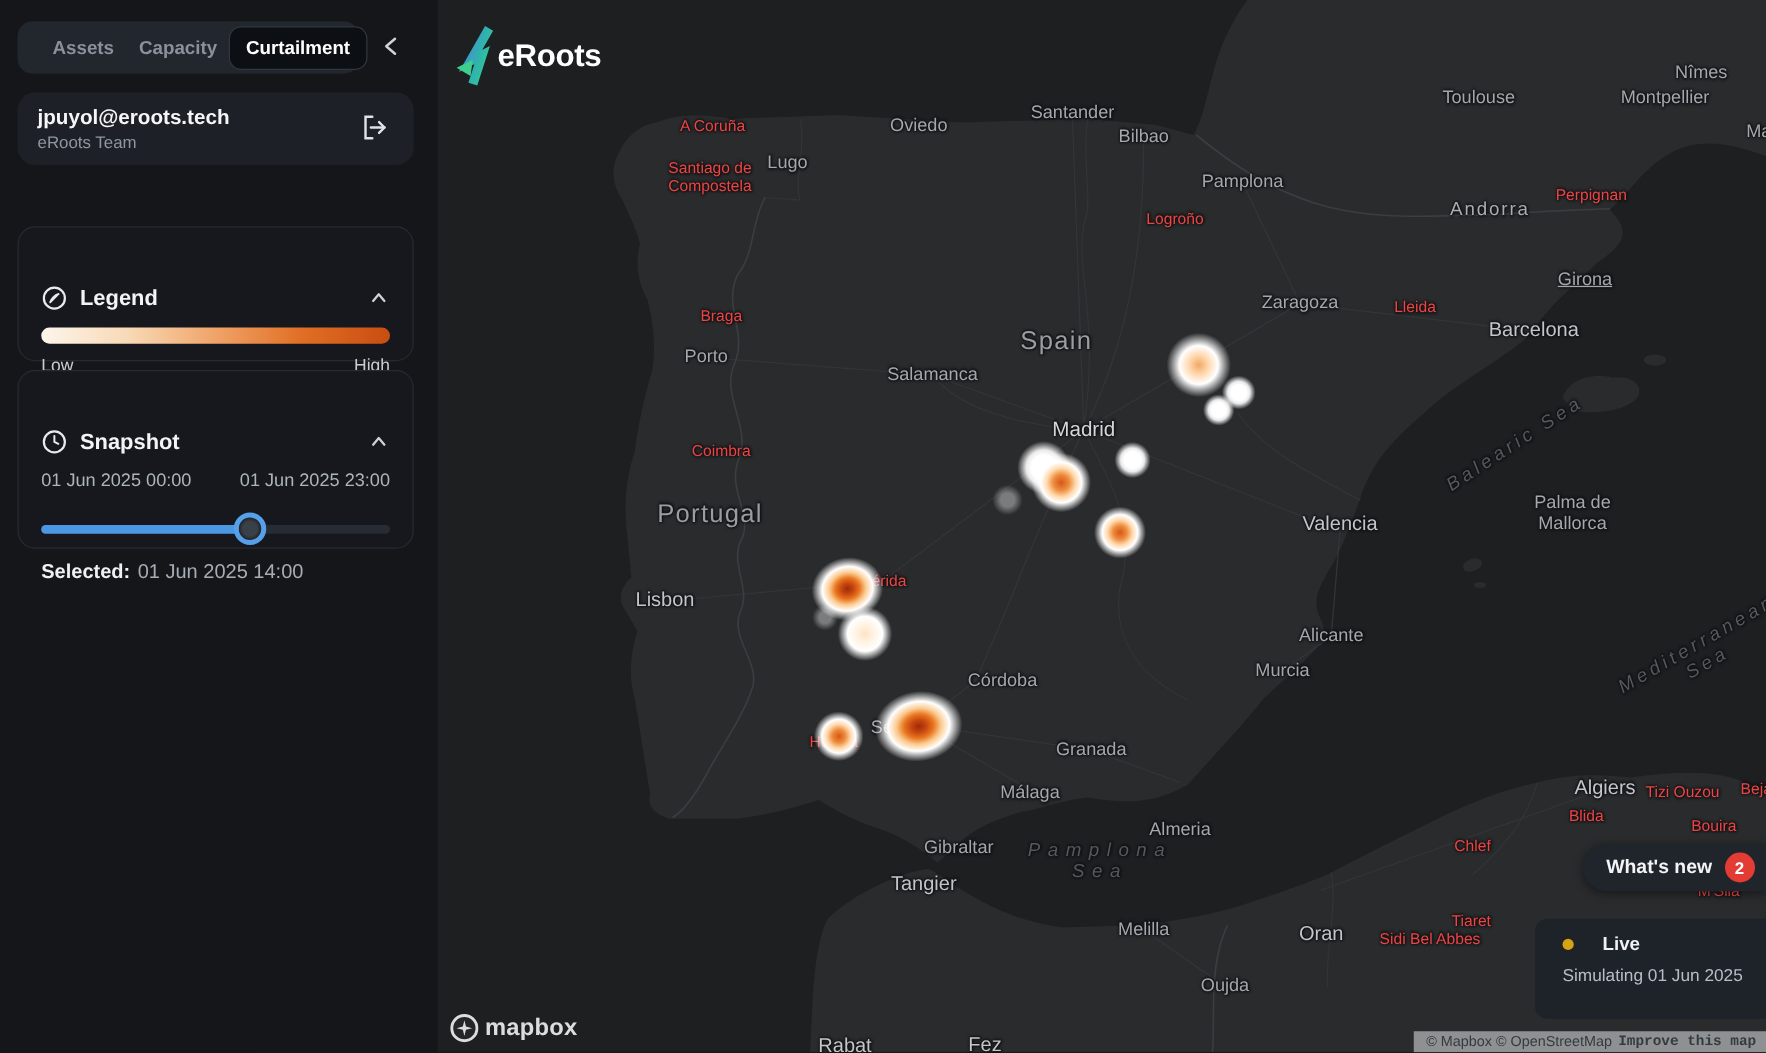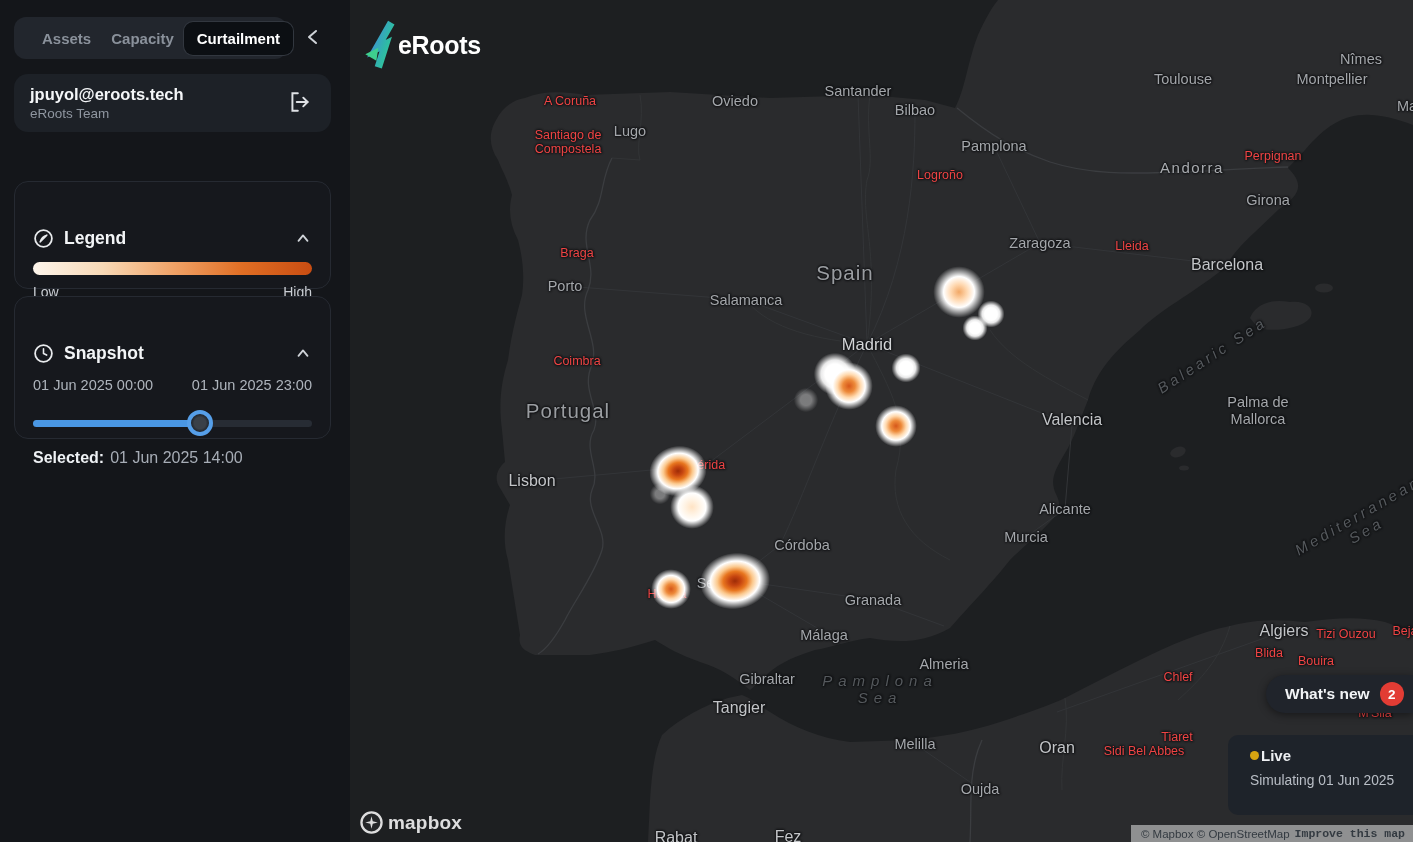--- a/index.html
+++ b/index.html
@@ -79,21 +79,21 @@
   .whatsnew { position:absolute; left:916px; top:675px; height:38px; z-index:11;
     width:147px; background:#20242b; border:none; border-radius:19px 0 0 19px;
     display:flex; align-items:center; gap:10px; padding:0 6px 0 19px; cursor:pointer;
     box-shadow:0 2px 8px rgba(0,0,0,.45); }
   .whatsnew-label { color:#f2f4f6; font-size:15.5px; font-weight:bold; white-space:nowrap; }
   .badge { min-width:24px; height:24px; border-radius:50%; background:#e23c34;
     color:#fff; font-size:13.5px; font-weight:bold; display:flex; align-items:center;
     justify-content:center; }
   .livepanel { position:absolute; left:878px; top:735px; width:185px; height:80px;
     z-index:10; background:#1e232a; border-radius:10px 0 0 10px; padding:12px 0 0 22px; }
-  .live-row { display:flex; align-items:center; gap:2px; }
+  .live-row { display:flex; align-items:center; gap:23px; }
   .live-dot { width:9px; height:9px; border-radius:50%; background:#d7a411; }
   .live-label { color:#eef0f3; font-size:15px; font-weight:bold; }
   .live-sub { margin-top:9px; color:#b9bec6; font-size:13.8px; }
   .mapboxmark { position:absolute; left:10px; top:811px; z-index:10; display:flex;
     align-items:center; gap:5px; opacity:.85; cursor:pointer; }
   .mapboxmark span { color:#ffffff; font-size:19px; font-weight:600; letter-spacing:.2px; }
   .attribution { position:absolute; right:0; bottom:0; height:17px; z-index:12;
     background:rgba(255,255,255,.48); display:flex; align-items:center; gap:5px;
     padding:0 8px 0 10px; font-size:11.5px; color:#333a41; }
   .attribution .bold-link { font-weight:bold; cursor:pointer;font-family:Liberation Mono, monospace; }
@@ -244,21 +244,21 @@
         <span class="lbl t-md" style="left: 508px; top: 91px;">Santander</span>
         <span class="lbl t-md" style="left: 565px; top: 110px;">Bilbao</span>
         <span class="lbl t-md" style="left: 644px; top: 146px;">Pamplona</span>
         <span class="lbl t-sm" style="left: 590px; top: 175px;">Logroño</span>
         <span class="lbl t-md" style="left: 833px; top: 79px;">Toulouse</span>
         <span class="lbl t-md" style="left: 982px; top: 79px;">Montpellier</span>
         <span class="lbl t-md" style="left: 1011px; top: 59px;">Nîmes</span>
         <span class="lbl t-md" style="left: 1057px; top: 106px;">Ma</span>
         <span class="lbl t-sm" style="left: 923px; top: 156px;">Perpignan</span>
         <span class="lbl t-csm" style="left: 842px; top: 168px;">Andorra</span>
-        <span class="lbl t-md" style="left: 918px; top: 200px;">Girona</span>
+        <span class="lbl t-md" style="left: 918px; top: 224px; text-decoration: underline;">Girona</span>
         <span class="lbl t-md" style="left: 690px; top: 243px;">Zaragoza</span>
         <span class="lbl t-sm" style="left: 782px; top: 246px;">Lleida</span>
         <span class="lbl t-lg" style="left: 877px; top: 265px;">Barcelona</span>
         <span class="lbl t-sm" style="left: 227px; top: 253px;">Braga</span>
         <span class="lbl t-md" style="left: 215px; top: 286px;">Porto</span>
         <span class="lbl t-sm" style="left: 227px; top: 361px;">Coimbra</span>
         <span class="lbl t-md" style="left: 396px; top: 300px;">Salamanca</span>
         <span class="lbl t-country" style="left: 495px; top: 273px;">Spain</span>
         <span class="lbl t-cap" style="left: 517px; top: 344px;">Madrid</span>
         <span class="lbl t-country" style="left: 218px; top: 411px;">Portugal</span>
@@ -281,21 +281,21 @@
         <span class="lbl t-lg" style="left: 707px; top: 748px;">Oran</span>
         <span class="lbl t-sm" style="left: 778px; top: 751px; margin-left: 16px;">Sidi Bel Abbes</span>
         <span class="lbl t-sm" style="left: 827px; top: 737px;">Tiaret</span>
         <span class="lbl t-md" style="left: 630px; top: 789px;">Oujda</span>
         <span class="lbl t-lg" style="left: 326px; top: 838px;">Rabat</span>
         <span class="lbl t-lg" style="left: 438px; top: 837px;">Fez</span>
         <span class="lbl t-lg" style="left: 934px; top: 631px;">Algiers</span>
         <span class="lbl t-sm" style="left: 996px; top: 634px;">Tizi Ouzou</span>
         <span class="lbl t-sm" style="left: 1055px; top: 631px;">Beja</span>
         <span class="lbl t-sm" style="left: 919px; top: 653px;">Blida</span>
-        <span class="lbl t-sm" style="left: 966px; top: 661px;">Bouira</span>
+        <span class="lbl t-sm" style="left: 1021px; top: 661px;">Bouira</span>
         <span class="lbl t-sm" style="left: 828px; top: 677px;">Chlef</span>
         <span class="lbl t-sm" style="left: 1025px; top: 713px;">M'Sila</span>
         <span class="lbl t-sea" style="left: 862px; top: 355px; letter-spacing: 3.5px; transform: translate(-50%, -50%) rotate(-33deg);">Balearic Sea</span>
         <span class="lbl t-sea" style="left: 1012px; top: 523px; letter-spacing: 3.5px; transform: translate(-50%, -50%) rotate(-30deg);">Mediterranean Sea</span>
         <span class="lbl t-sea" style="left: 530px; top: 689px; letter-spacing: 6px; transform: translate(-50%, -50%) rotate(0deg);">Pamplona
 Sea</span>
       </div>
     <div id="heat-layer">
         <div class="heat heat-warm" style="width: 52px; height: 52px; left: 583px; top: 266px; transform: rotate(0deg) scaleX(1);"></div>
         <div class="heat heat-white" style="width: 28px; height: 28px; left: 627px; top: 300px; transform: rotate(0deg) scaleX(1);"></div>

